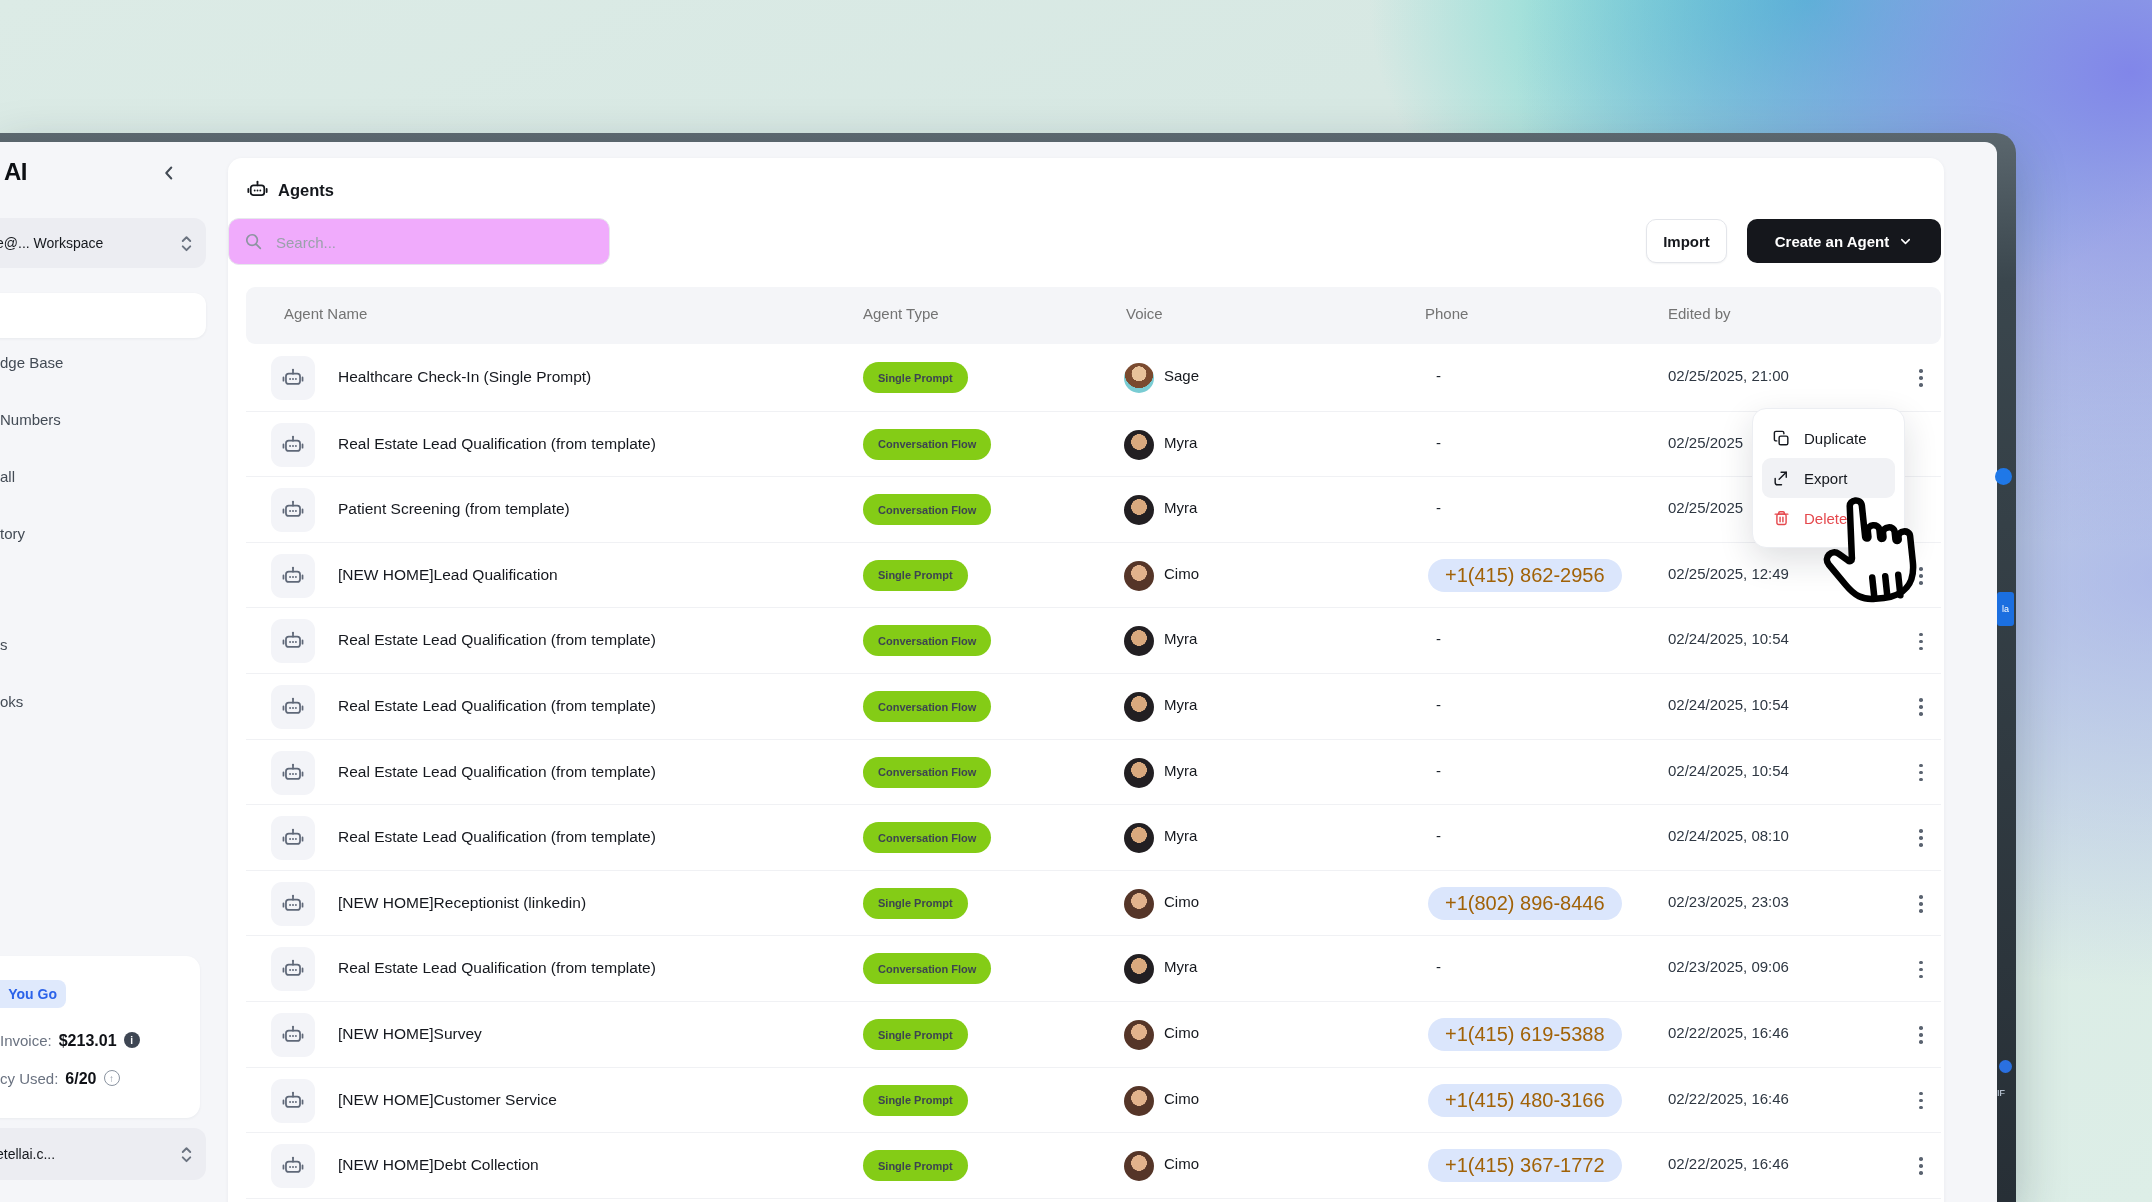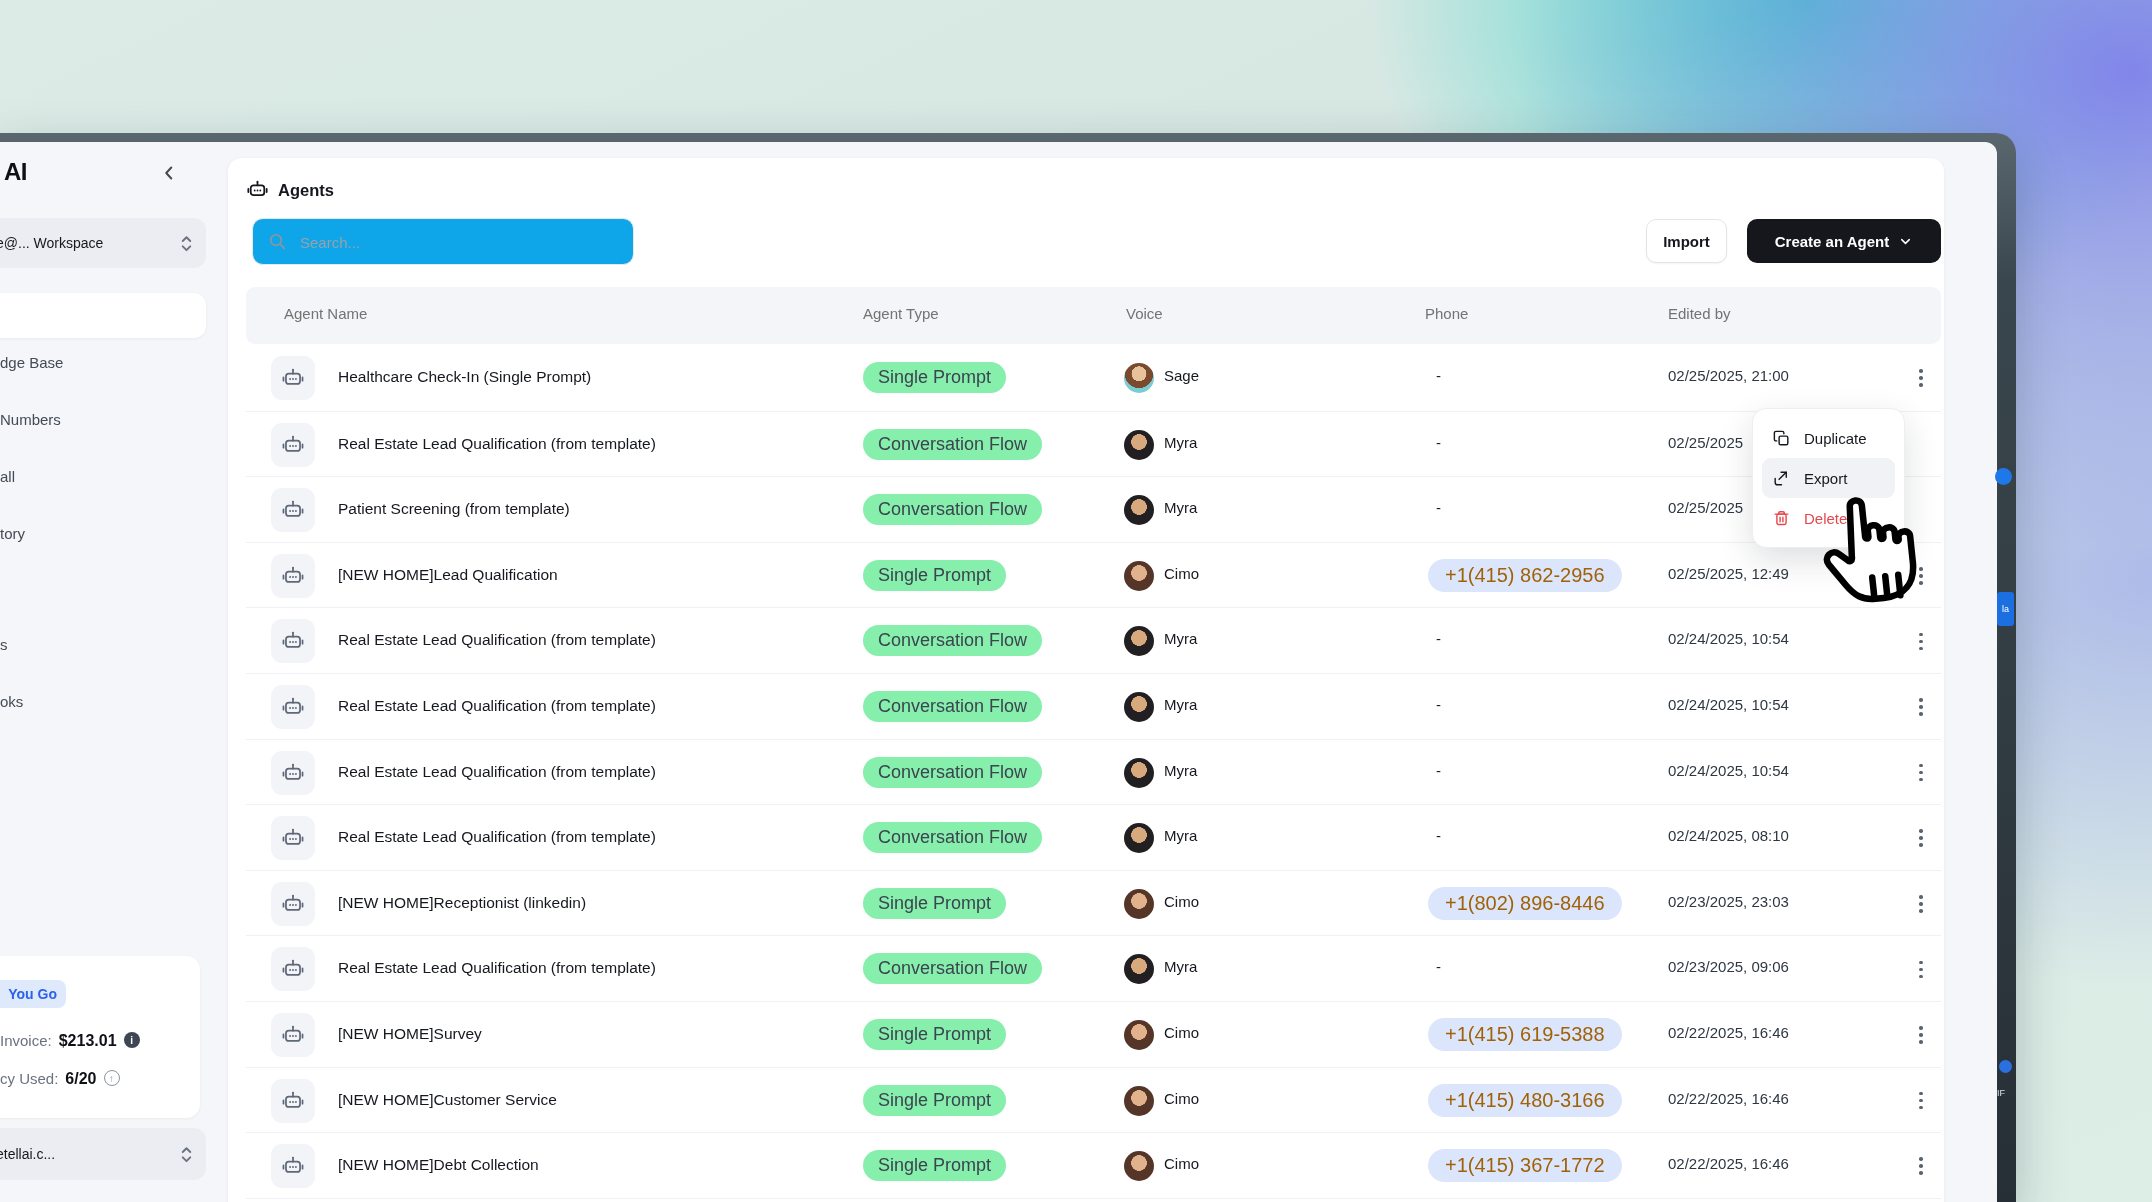--- a/index.html
+++ b/index.html
@@ -29,39 +29,39 @@
   .bill-row{position:absolute;left:30px;display:flex;gap:7px;font-size:15px;color:#6a7280;}
   .bill-row .val{font-size:16px;font-weight:700;color:#0f1116;}
   .inv-row{top:76px;} .conc-row{top:114px;}
   .info-dot{width:16px;height:16px;border-radius:50%;background:#3e4653;color:#fff;font-size:10px;font-weight:700;display:flex;align-items:center;justify-content:center;}
   .circ-up{width:16px;height:16px;border-radius:50%;border:1.6px solid #8a93a0;color:#8a93a0;font-size:10px;display:flex;align-items:center;justify-content:center;box-sizing:border-box;}
 
   
   .card{position:absolute;left:228px;top:16px;width:1716px;height:1184px;background:#fff;border-radius:14px;box-shadow:0 1px 4px rgba(25,35,50,.05);}
   .hdr-bot{position:absolute;left:17px;top:19px;width:25px;height:25px;color:#14171c;}
   .hdr-title{position:absolute;left:50px;top:23px;font-size:16.5px;font-weight:700;color:#14171c;}
-  .search{position:absolute;left:24px;top:60px;width:382px;height:47px;border:1.5px solid #e6e8ec;border-radius:11px;box-sizing:border-box;background:#0ea5e9;}
+  .search{position:absolute;left:0;top:60px;width:382px;height:47px;border:1.5px solid #e6e8ec;border-radius:11px;box-sizing:border-box;background:#f0abfc;}
   .search svg{position:absolute;left:15px;top:13px;width:19px;height:19px;color:#8d95a1;}
   .search input{position:absolute;left:45px;top:0;width:320px;height:100%;border:none;outline:none;font-size:15px;color:#2a313c;background:transparent;font-family:inherit;}
   .search input::placeholder{color:#9aa1ab;}
   .btn{position:absolute;top:61px;height:44px;border-radius:10px;display:flex;align-items:center;justify-content:center;font-size:15px;font-weight:600;box-sizing:border-box;cursor:pointer;}
   .btn-import{left:1418px;width:81px;background:#fff;border:1.5px solid #e3e5ea;color:#16181d;box-shadow:0 1px 2px rgba(25,35,50,.06);}
   .btn-create{left:1519px;width:194px;background:#15171c;color:#fff;gap:9px;}
   .btn-create svg{width:15px;height:15px;}
   .thead{position:absolute;left:18px;top:129px;width:1695px;height:57px;background:#f4f5f8;border-radius:9px;}
   .th{position:absolute;top:18px;font-size:15px;color:#737373;}
   .rows{position:absolute;left:18px;top:0;width:1695px;height:100%;}
   .row{position:absolute;left:0;width:100%;height:66px;border-top:1px solid #f0f1f4;}
   .row.first{border-top:none;}
   .bot-badge{position:absolute;left:25px;top:11px;width:44px;height:44px;background:#f3f4f8;border-radius:11px;display:flex;align-items:center;justify-content:center;color:#5f6878;}
   .bot-badge svg{width:26px;height:26px;}
   .cell{position:absolute;top:22px;font-size:15px;color:#2e3742;white-space:nowrap;}
   .name{left:92px;top:23px;font-size:15.5px;color:#15181e;}
-  .badge{position:absolute;left:617px;top:17px;height:31px;padding:0 15px;background:#86efac;border-radius:16px;
-    font-size:18px;font-weight:400;color:#3c4450;display:flex;align-items:center;}
+  .badge{position:absolute;left:617px;top:17px;height:31px;padding:0 15px;background:#84cc16;border-radius:16px;
+    font-size:11px;font-weight:700;color:#3c4450;display:flex;align-items:center;}
   .avatar{position:absolute;left:878px;top:18px;width:30px;height:30px;border-radius:50%;}
   .voice{left:918px;color:#15181e;}
   .phone{left:1190px;color:#1d232c;}
   .pill{position:absolute;left:1182px;top:16px;height:33px;padding:0 17px;background:#dbe6fc;border-radius:17px;
     color:#a16207;font-size:20px;font-weight:400;display:flex;align-items:center;}
   .edited{left:1422px;}
   .kebab{position:absolute;left:1664px;top:20px;width:22px;height:26px;display:flex;flex-direction:column;align-items:center;justify-content:center;gap:3.5px;cursor:pointer;}
   .kebab i{width:3.6px;height:3.6px;border-radius:50%;background:#5a6370;}
 
   

